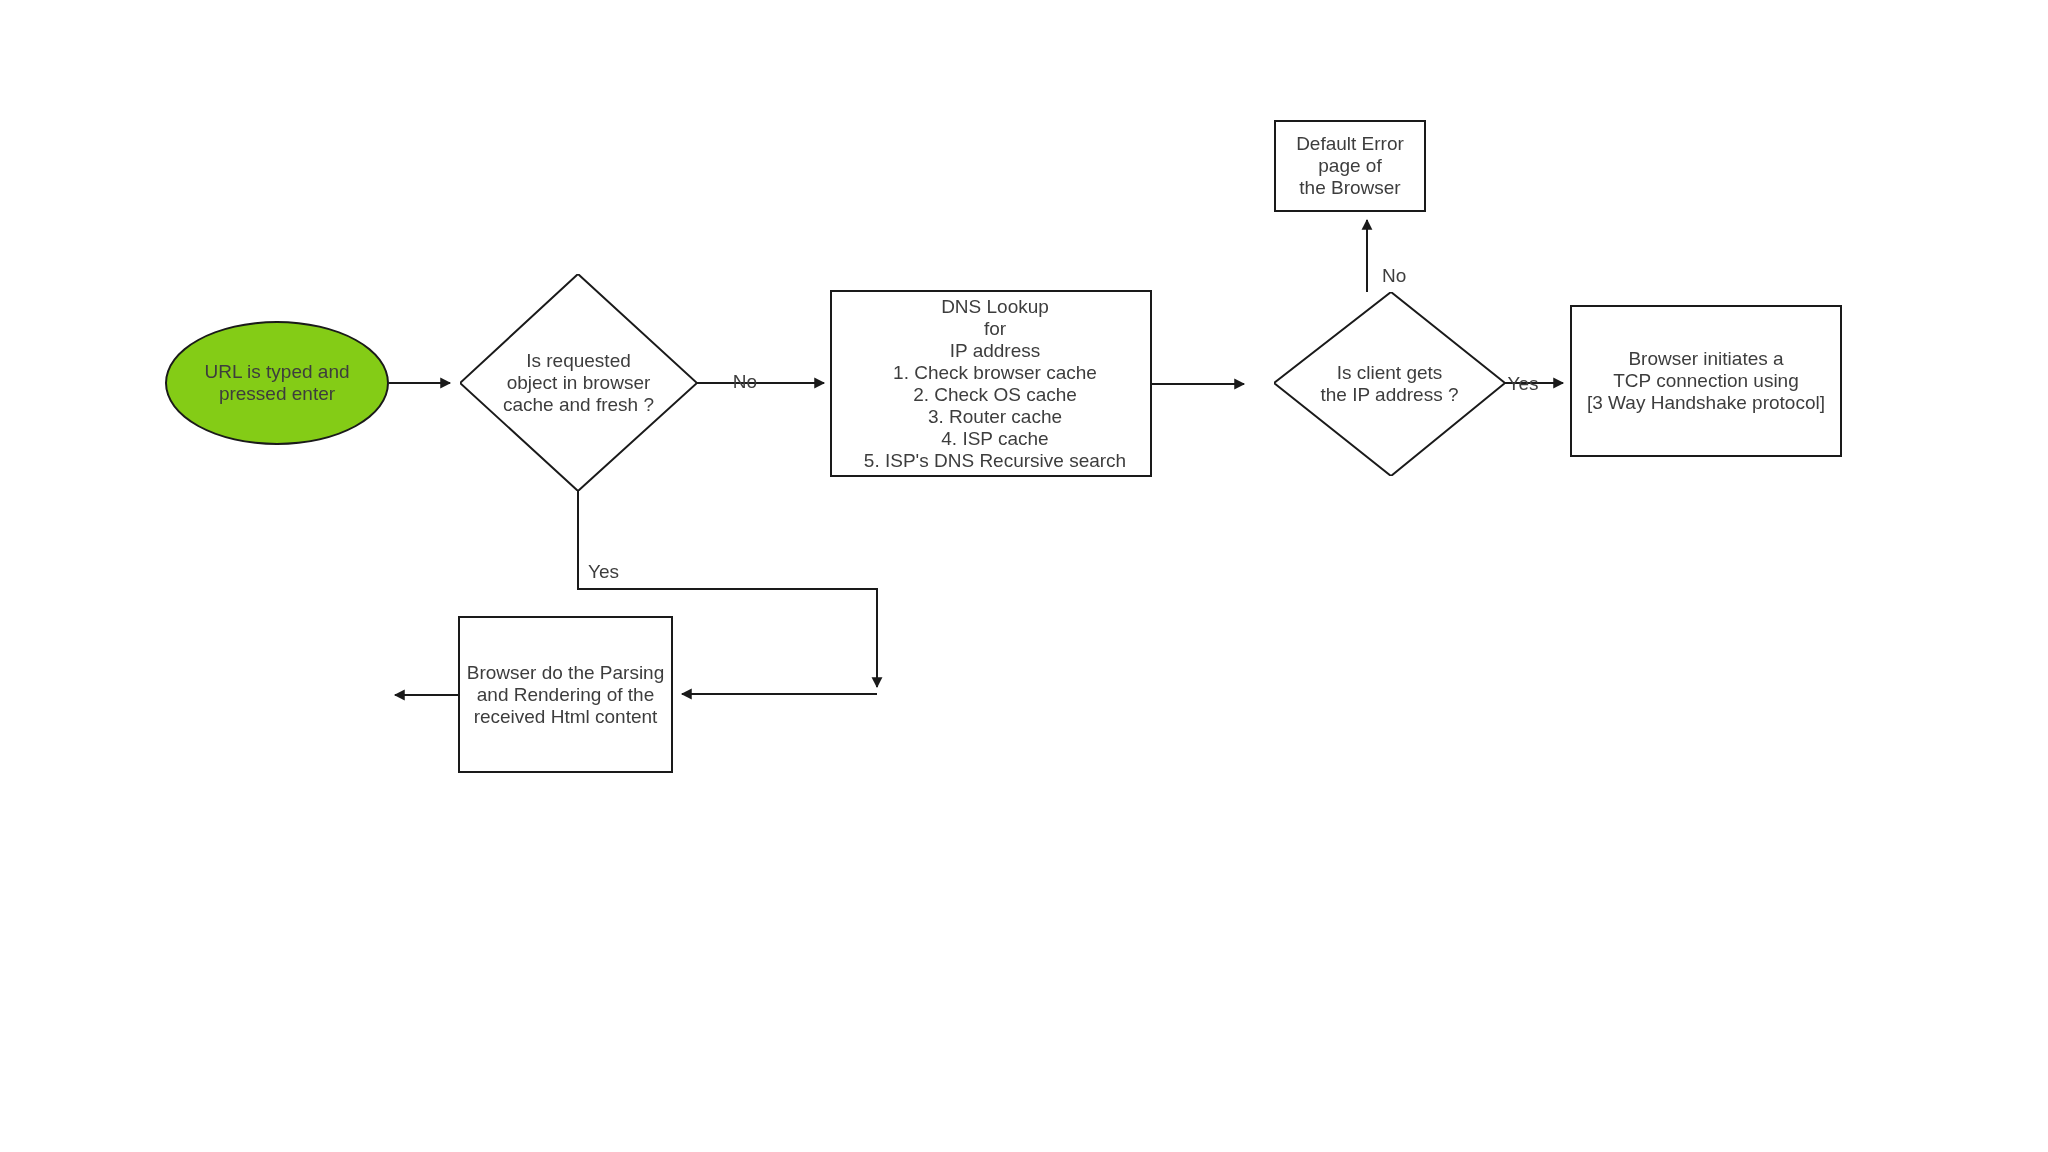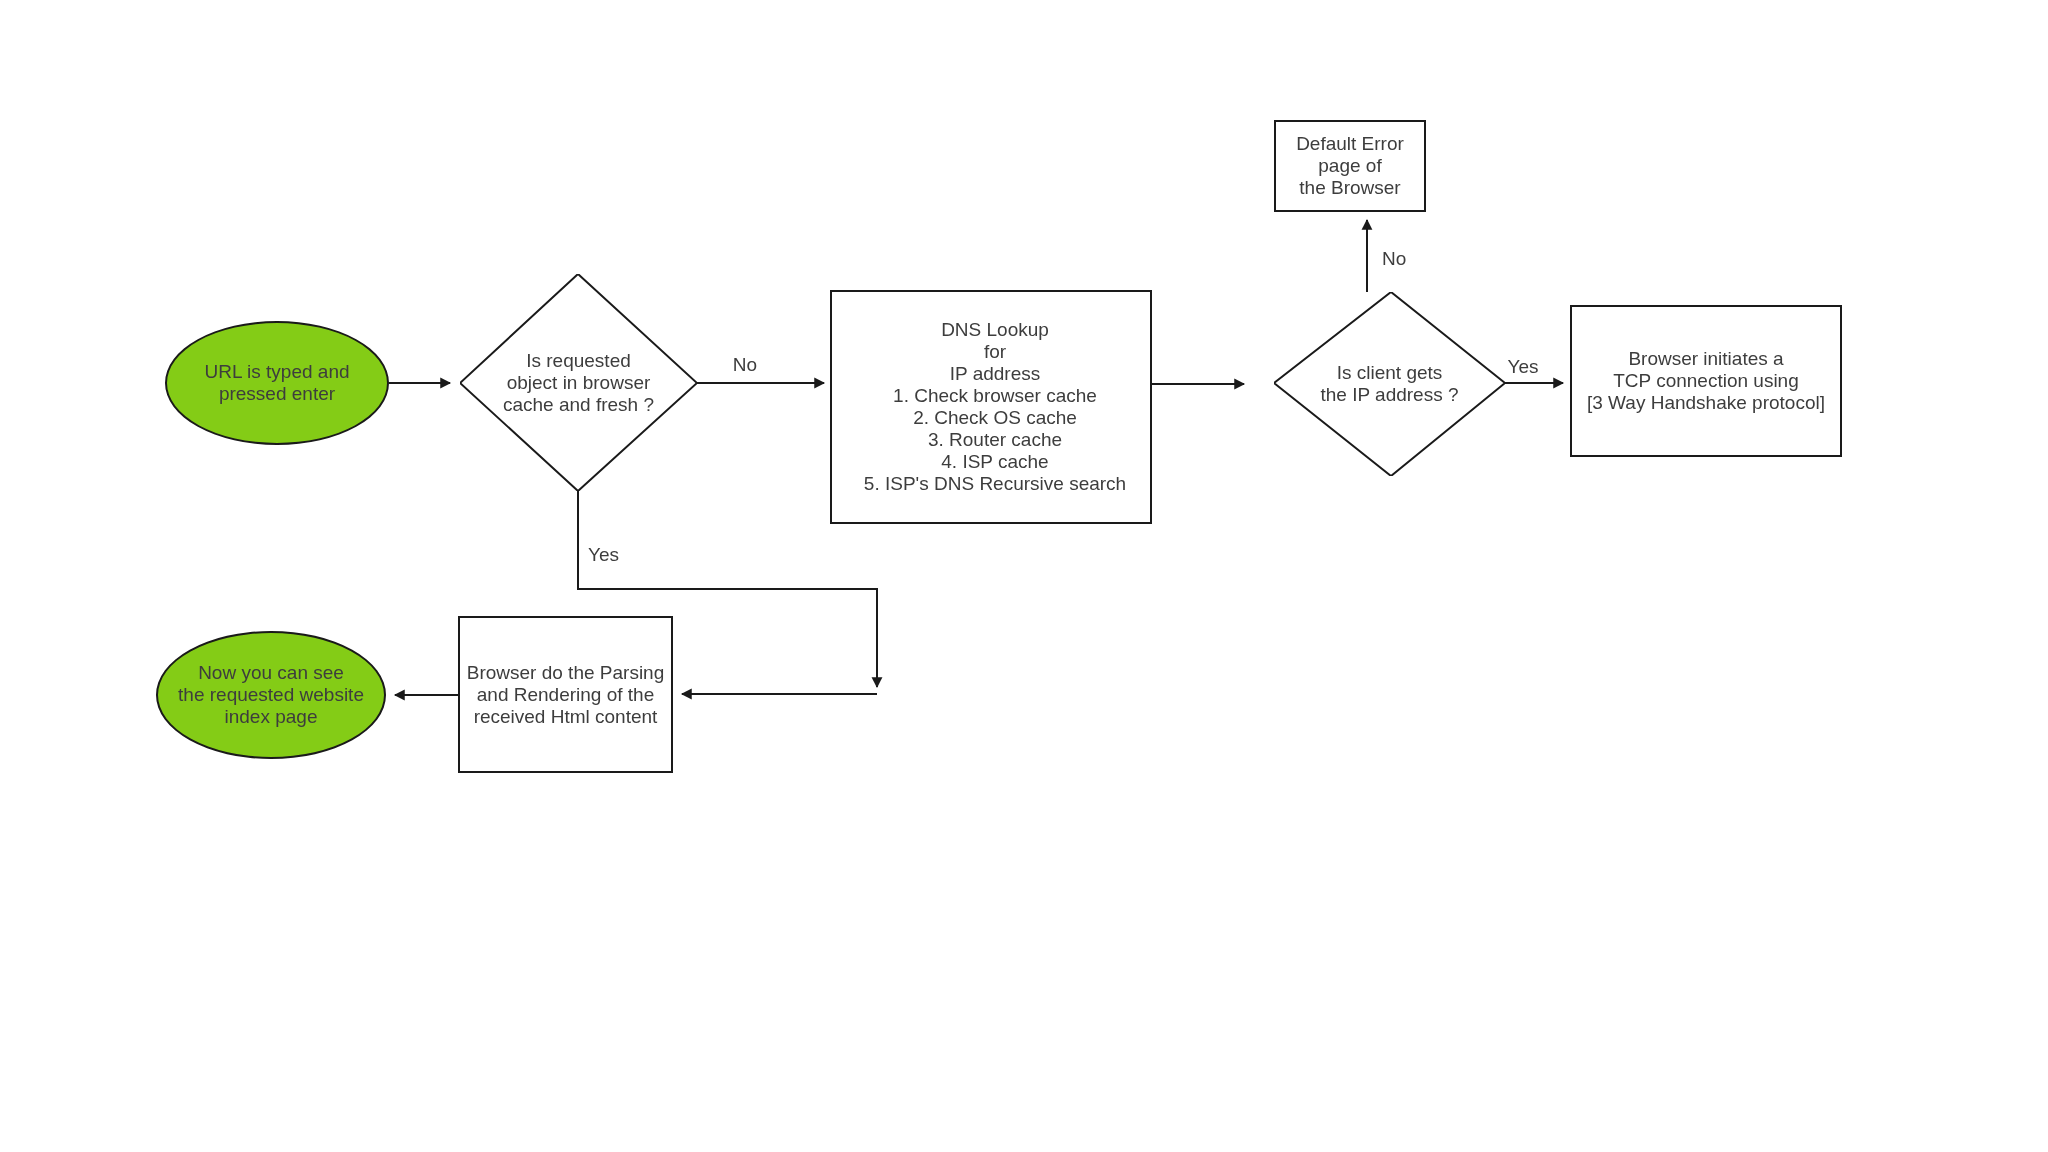--- a/index.html
+++ b/index.html
@@ -36,20 +36,21 @@
     position:relative;
     width:100%;height:100%;
     display:flex;align-items:center;justify-content:center;
     text-align:center;white-space:pre-line;
   }
   .edge-label{
     position:absolute;
     font-size:19px;line-height:22px;
     color:#3d3d3d;
     white-space:nowrap;
+    margin-top:17px;
   }
   .el-center{transform:translate(-50%,-50%);}
 </style>
 </head>
 <body>
 
 <div id="canvas">
 
   <svg id="edge-layer" width="2048" height="1152" viewBox="0 0 2048 1152">
     <defs>
@@ -74,21 +75,21 @@
 
   <div class="node diamond" style="left:460px;top:274px;width:237px;height:217px;">
     <svg viewBox="0 0 237 217" preserveAspectRatio="none">
       <polygon points="0,109 118,0 237,109 118,217" fill="#ffffff" stroke="#1a1a1a" stroke-width="2"></polygon>
     </svg>
     <div class="dtext">Is requested
 object in browser
 cache and fresh ?</div>
   </div>
 
-  <div class="node rect" style="left:830px;top:290px;width:322px;height:234px;padding-left:8px;">DNS Lookup
+  <div class="node rect" style="left:830px;top:290px;width:322px;height:187px;padding-left:8px;">DNS Lookup
 for
 IP address
 1. Check browser cache
 2. Check OS cache
 3. Router cache
 4. ISP cache
 5. ISP's DNS Recursive search</div>
 
   <div class="node diamond" style="left:1274px;top:292px;width:231px;height:184px;">
     <svg viewBox="0 0 231 184" preserveAspectRatio="none">
@@ -102,23 +103,20 @@
 the Browser</div>
 
   <div class="node rect" style="left:1570px;top:305px;width:272px;height:152px;">Browser initiates a
 TCP connection using
 [3 Way Handshake protocol]</div>
 
   <div class="node rect" style="left:458px;top:616px;width:215px;height:157px;">Browser do the Parsing
 and Rendering of the
 received Html content</div>
 
-  <div class="node ellipse" style="left:156px;top:631px;width:230px;height:128px;">Now you can see
-the requested website
-index page</div>
 
   <div class="edge-label el-center" style="left:745px;top:365px;">No</div>
 
   <div class="edge-label" style="left:588px;top:544px;">Yes</div>
 
   <div class="edge-label" style="left:1382px;top:248px;">No</div>
 
   <div class="edge-label el-center" style="left:1523px;top:367px;">Yes</div>
 
 </div>

